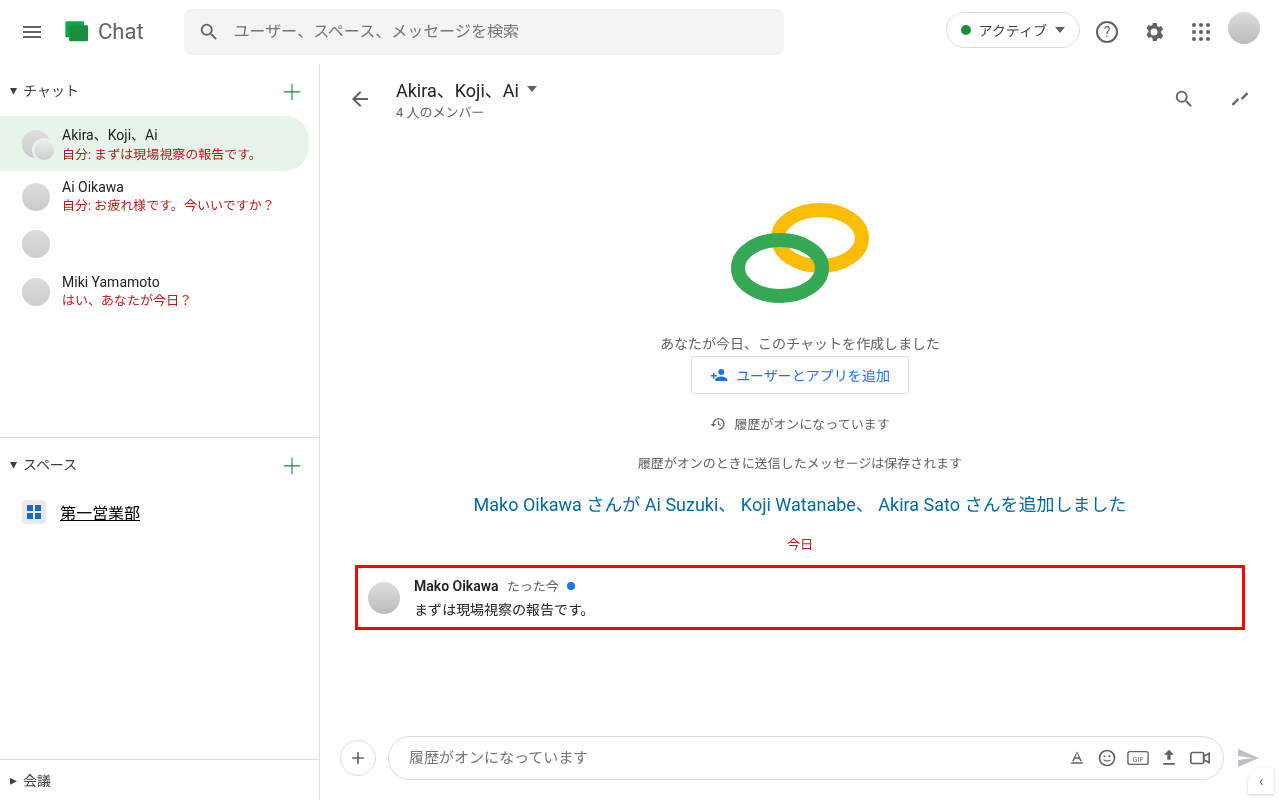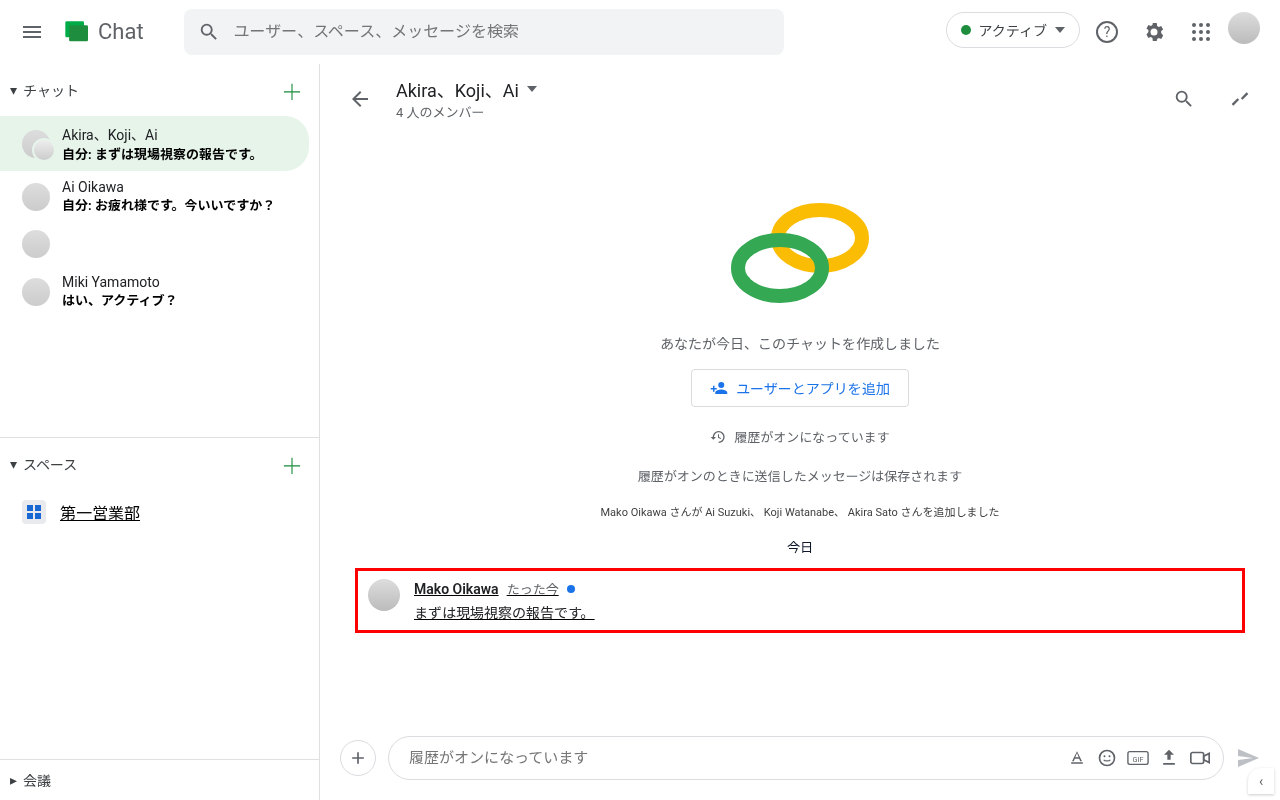--- a/index.html
+++ b/index.html
@@ -24,41 +24,41 @@
 .sidebar { width: 320px; border-right: 1px solid #e0e0e0; display: flex; flex-direction: column; overflow-y: auto; }
 .section-header { display: flex; align-items: center; padding: 10px 16px 10px 10px; font-size: 14px; color: #3c4043; cursor: pointer; }
 .section-header .caret { margin-right: 6px; }
 .section-header .plus { margin-left: auto; color: #1e8e3e; font-size: 22px; font-weight: 300; }
 .chat-item { display: flex; align-items: center; padding: 8px 16px 8px 22px; gap: 12px; cursor: pointer; }
 .chat-item.active { background: #e6f4ea; border-radius: 0 24px 24px 0; margin-right: 10px; }
 .chat-avatar { width: 28px; height: 28px; border-radius: 50%; background: linear-gradient(#ddd,#ccc); flex-shrink: 0; position: relative; }
 .chat-avatar.group::after { content: ''; position: absolute; width: 20px; height: 20px; border-radius: 50%; background: linear-gradient(#eee,#ccc); right: -6px; bottom: -4px; border: 2px solid #e6f4ea; }
 .chat-text { overflow: hidden; }
 .chat-name { font-size: 14px; color: #202124; white-space: nowrap; overflow: hidden; text-overflow: ellipsis; }
-.chat-preview { font-size: 13px; color: #000000; white-space: nowrap; overflow: hidden; text-overflow: ellipsis; font-weight: bold; }
+.chat-preview { font-size: 13px; color: #b91c1c; white-space: nowrap; overflow: hidden; text-overflow: ellipsis; }
 .space-item { display: flex; align-items: center; padding: 10px 16px 10px 22px; gap: 14px; cursor: pointer; text-decoration: underline; }
 .space-icon { width: 24px; height: 24px; background: #e8eaed; border-radius: 4px; display: flex; align-items: center; justify-content: center; color: #1967d2; }
 .sidebar-spacer { flex: 1; }
 .meeting-section { border-top: 1px solid #e0e0e0; }
 
 
 .main { flex: 1; display: flex; flex-direction: column; position: relative; }
 .convo-header { display: flex; align-items: center; padding: 12px 20px; gap: 16px; }
 .convo-title-block { flex: 1; }
 .convo-title { font-size: 18px; color: #202124; display: flex; align-items: center; gap: 8px; }
 .convo-sub { font-size: 13px; color: #5f6368; }
 .convo-body { flex: 1; overflow-y: auto; display: flex; flex-direction: column; align-items: center; padding-top: 60px; }
 .bubbles-illus { width: 150px; height: 120px; margin-bottom: 20px; }
-.created-text { font-size: 14px; color: #5f6368; margin-bottom: 16px; }
+.created-text { font-size: 14px; color: #5f6368; margin-bottom: 3px; }
 .add-btn { border: 1px solid #dadce0; border-radius: 4px; padding: 8px 18px; color: #1a73e8; font-size: 14px; display: flex; align-items: center; gap: 8px; cursor: pointer; margin-bottom: 20px; }
 .history-line { font-size: 13px; color: #5f6368; display: flex; align-items: center; gap: 8px; }
 .history-sub { font-size: 13px; color: #5f6368; margin-top: 20px; }
-.added-line { font-size: 11px; color: #404040; margin-top: 18px; }
-.date-sep { font-size: 13px; color: #0f172a; margin-top: 18px; }
-.message-row { width: calc(100% - 70px); margin: 12px 35px 0 35px; border: 3px solid #ff0000; padding: 8px 10px; display: flex; gap: 14px; align-items: flex-start; text-decoration: underline; }
+.added-line { font-size: 18px; color: #0369a1; margin-top: 18px; }
+.date-sep { font-size: 13px; color: #b91c1c; margin-top: 18px; }
+.message-row { width: calc(100% - 70px); margin: 12px 35px 0 35px; border: 3px solid #ff0000; padding: 8px 10px; display: flex; gap: 14px; align-items: center; }
 .msg-avatar { width: 32px; height: 32px; border-radius: 50%; background: linear-gradient(#ddd,#bbb); flex-shrink: 0; }
 .msg-content { flex: 1; }
 .msg-header { display: flex; align-items: center; gap: 8px; font-size: 14px; }
 .msg-author { font-weight: 600; color: #202124; }
 .msg-time { color: #5f6368; font-size: 13px; }
 .msg-dot { width: 8px; height: 8px; background: #1a73e8; border-radius: 50%; }
 .msg-body { font-size: 14px; color: #202124; margin-top: 4px; }
 .compose-row { display: flex; align-items: center; padding: 12px 20px 20px 20px; gap: 12px; }
 .compose-plus { width: 36px; height: 36px; border: 1px solid #dadce0; border-radius: 50%; display: flex; align-items: center; justify-content: center; cursor: pointer; color: #5f6368; }
 .compose-box { flex: 1; border: 1px solid #dadce0; border-radius: 24px; height: 44px; display: flex; align-items: center; padding: 0 12px 0 20px; }
@@ -151,21 +151,21 @@
       <div class="chat-preview">自分: お疲れ様です。今いいですか？</div>
     </div>
         </div>
         <div class="chat-item">
           <div class="chat-avatar"></div>
         </div>
         <div class="chat-item">
           <div class="chat-avatar"></div>
     <div class="chat-text">
       <div class="chat-name">Miki Yamamoto</div>
-      <div class="chat-preview">はい、アクティブ？</div>
+      <div class="chat-preview">はい、あなたが今日？</div>
     </div>
         </div>
       </div>
 
     <div style="height:120px"></div>
 
     <div class="section-header" style="border-top:1px solid #e0e0e0">
       <span class="caret">▾</span>
       <span>スペース</span>
       <span class="plus">＋</span>

